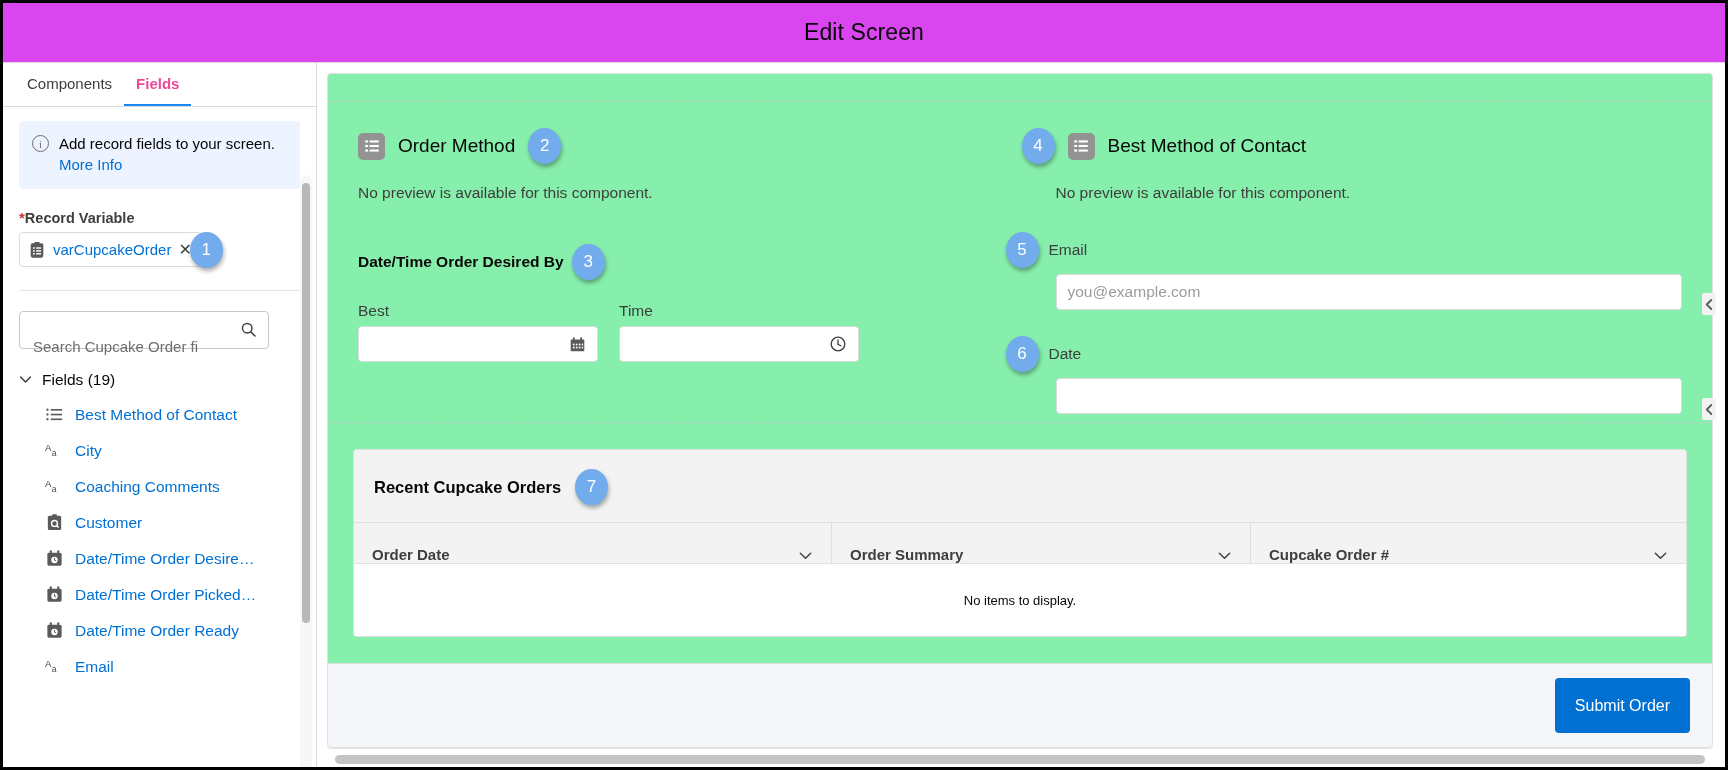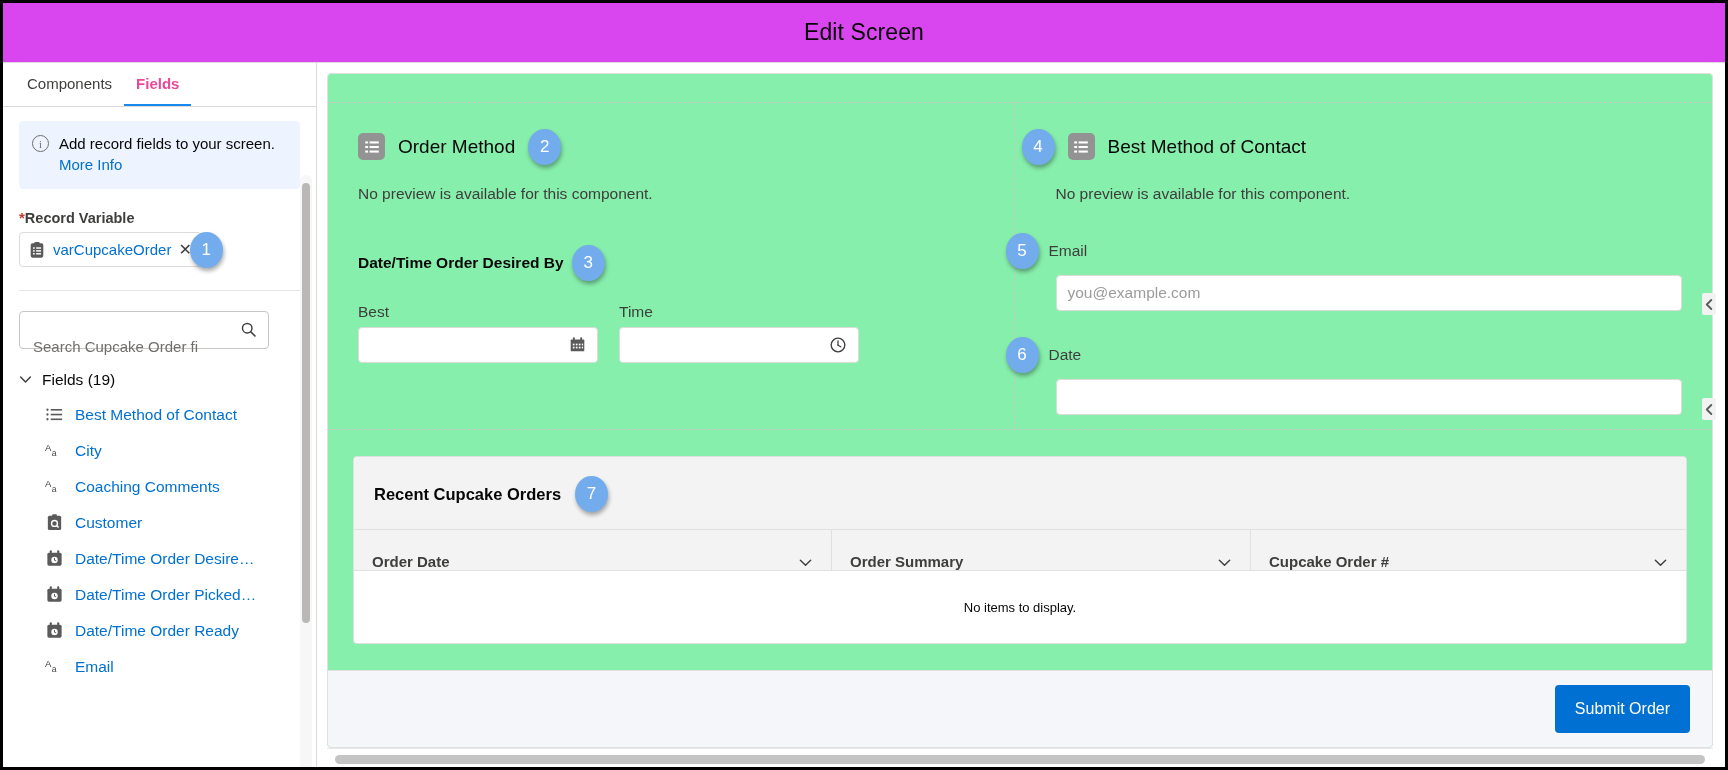--- a/index.html
+++ b/index.html
@@ -146,21 +146,21 @@
   .th:last-child { border-right:0; }
   .th .lbl { flex:1; }
   .tbody { height:72px; display:flex; align-items:center; justify-content:center;
            font-size:13px; color:#080707; background:#fff; }
 
   
   .cfoot { background:#f4f6f9; border-top:1px solid #e0e0e0; padding:14px 22px;
            display:flex; justify-content:flex-end; }
   .btn-primary {
     background:#0070d2; color:#fff; border:0; border-radius:4px;
-    padding:0 20px; height:48px; font-size:16px; cursor:pointer;
+    padding:0 20px; height:55px; font-size:16px; cursor:pointer;
     font-family:"Liberation Sans", sans-serif;
   }
 
   
   .hbar-track { height:22px; background:#fff; border-top:1px solid #e8e8e8;
                 display:flex; align-items:center; padding:0 8px; }
   .hbar { height:9px; background:#c4c4c4; border-radius:5px; width:1370px; }
 
   
   .edge-handle {

